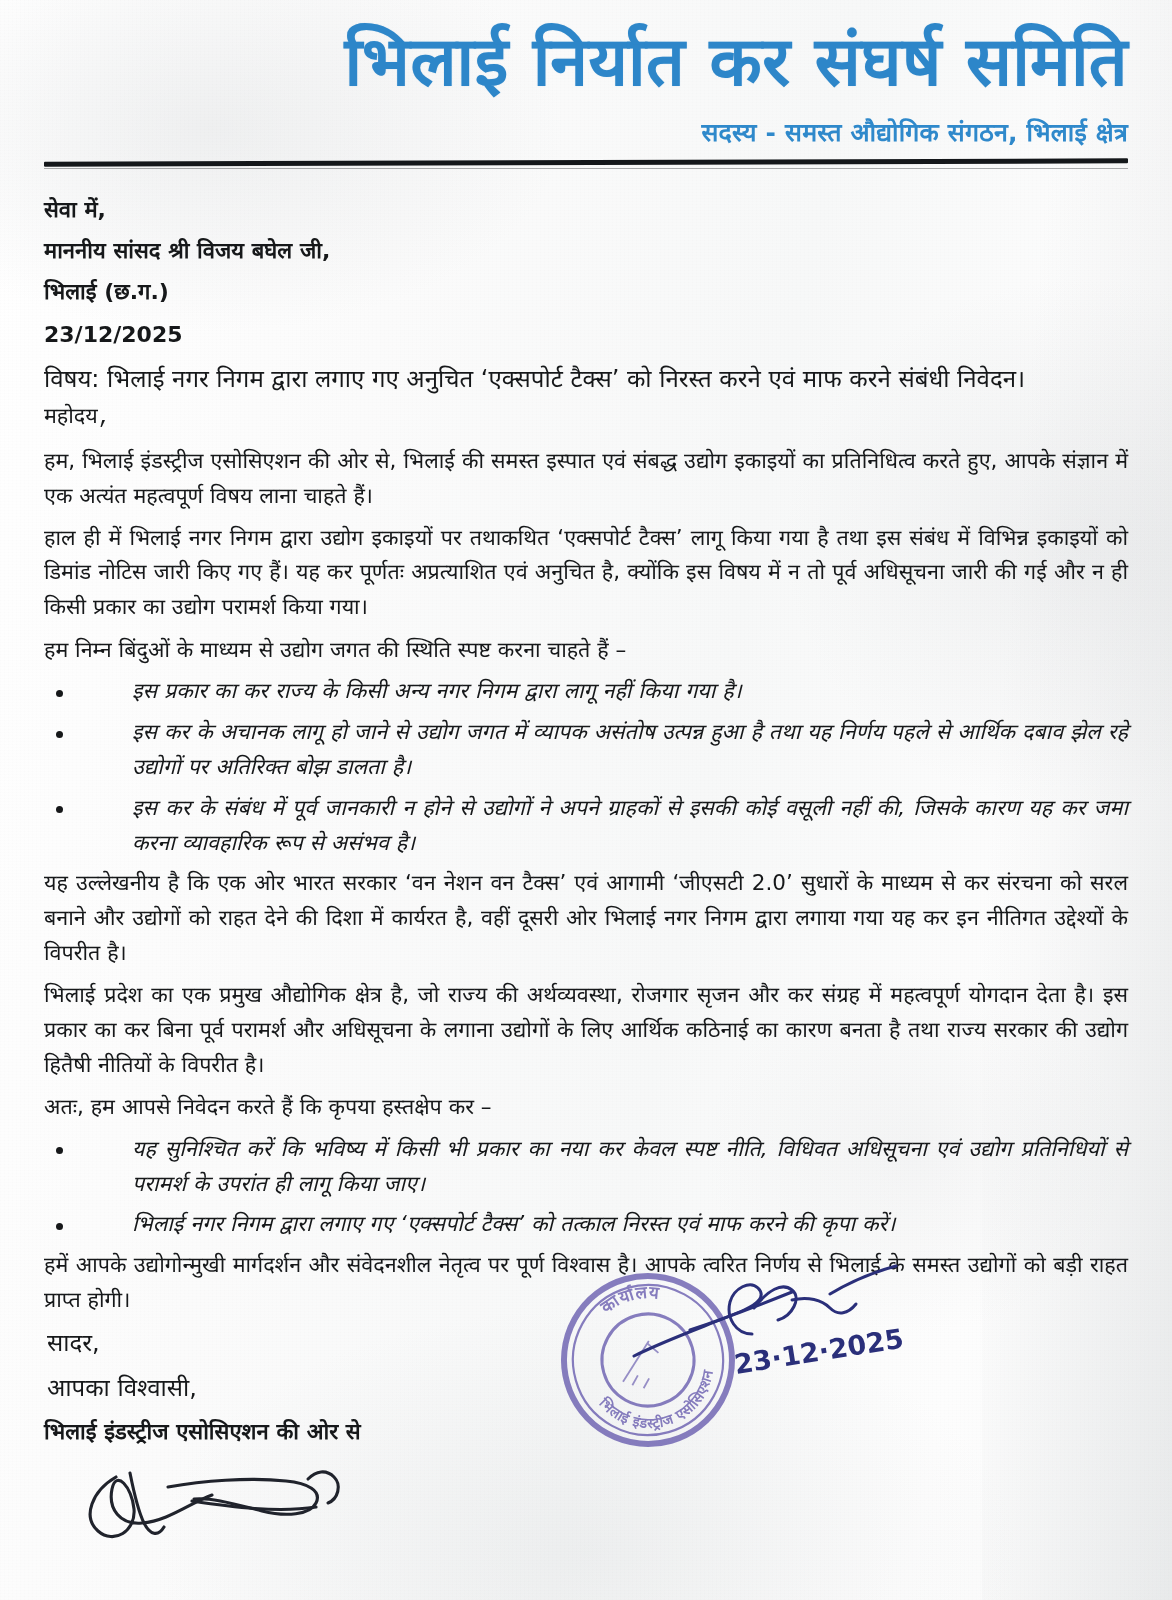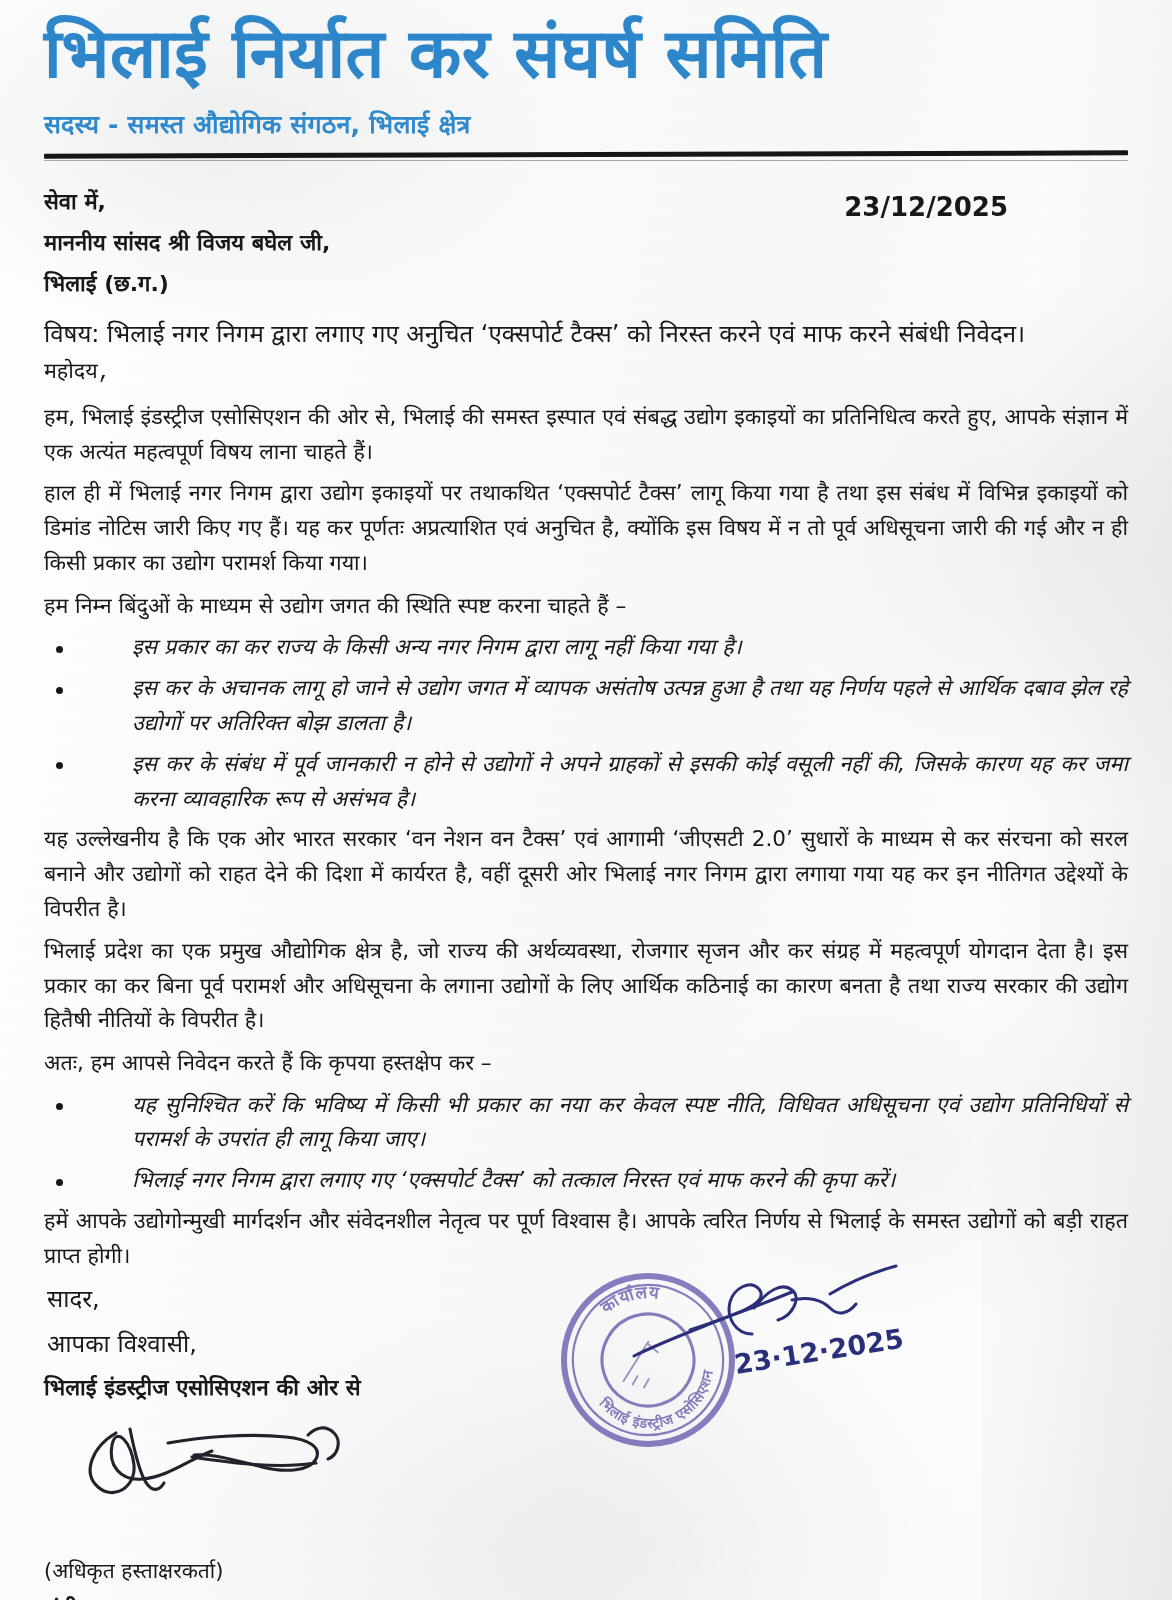--- a/index.html
+++ b/index.html
@@ -34,21 +34,21 @@
       repeating-linear-gradient(90deg, rgba(0,0,0,.010) 0 1px, rgba(0,0,0,0) 1px 4px);
   }
   
   .scanband{
     position:absolute; top:0; right:0; width:190px; height:100%;
     background:linear-gradient(275deg, rgba(170,174,178,.20), rgba(255,255,255,0) 76%);
     pointer-events:none;
   }
 
   
-  .letterhead{ position:relative; padding-top:16px; text-align:left; }
+  .letterhead{ position:relative; padding-top:24px; text-align:right; }
   .org-title{
     font-family:"DejaVu Sans","Liberation Sans",sans-serif;
     font-weight:700;
     font-size:68px;
     line-height:1.12;
     letter-spacing:.5px;
     color:#2d86c9;
     margin:0;
     text-shadow:0 0 1px rgba(45,134,201,.35);
   }
@@ -74,26 +74,26 @@
   
   .body{
     position:relative;
     margin-top:24px;
     font-family:"DejaVu Sans","Liberation Sans",sans-serif;
     color:#16181a;
     font-size:21.5px;
     line-height:1.55;
   }
   .row-top{
-    display:flex; align-items:flex-start; justify-content:space-between;
+    display:flex; align-items:flex-start; justify-content:space-between;flex-direction:column;
   }
   .addr-line{ font-weight:700; font-size:22px; margin:0 0 7px 0; }
   .date{
-    font-weight:700; font-size:26px; white-space:nowrap;
-    margin-right:120px; padding-top:2px;margin-left:32px;
+    font-weight:700; font-size:22px; white-space:nowrap;
+    margin-right:120px; padding-top:2px;
   }
 
   .subject{
     margin:8px 0 4px 0;
     font-weight:400;
     font-size:24px;
     line-height:1.5;
   }
   .salutation{ margin:2px 0 10px 0; font-size:21.5px;font-family:Liberation Mono, monospace; }
 

